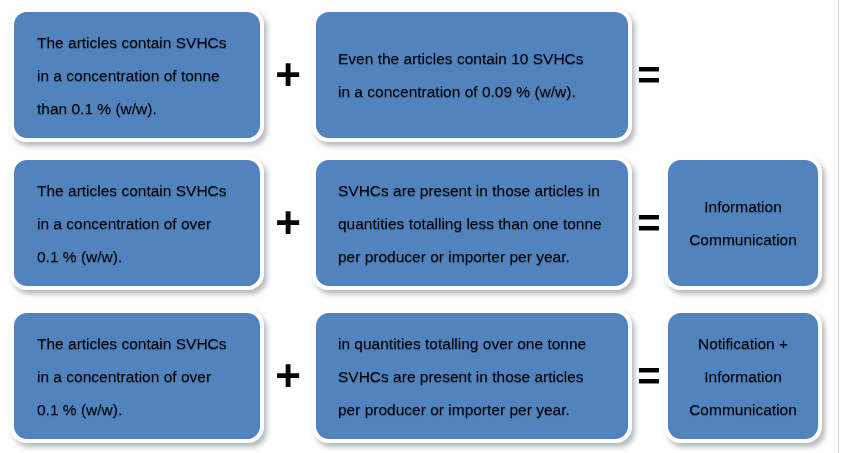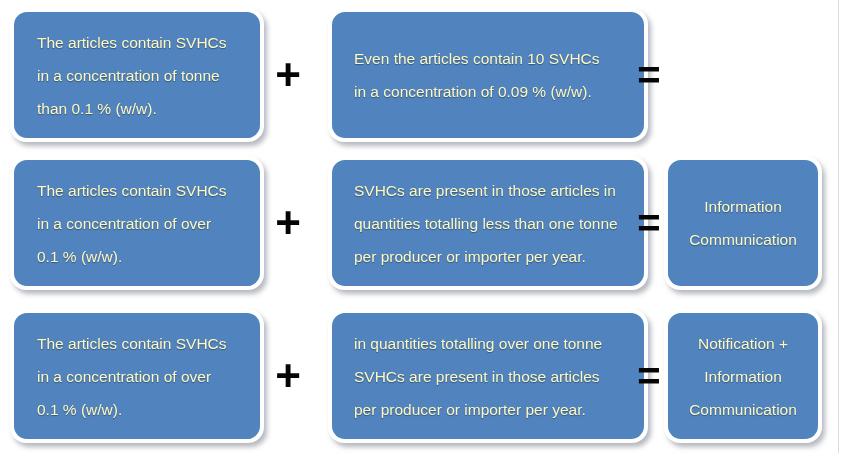--- a/index.html
+++ b/index.html
@@ -54,21 +54,21 @@
     border-radius: 16px;
     padding: 4px;
     box-shadow: 3px 4px 5px rgba(120, 128, 138, 0.55);
   }
   .box-inner {
     box-sizing: border-box;
     width: 100%;
     height: 100%;
     background: #5183be;
     border-radius: 13px;
-    color: #fef9c3;
+    color: #000000;
     display: flex;
     flex-direction: column;
     justify-content: center;
     overflow: hidden;
   }
   .box-inner p {
     margin: 0;
     padding: 0;
     line-height: 33px;
     font-size: 15.5px;
@@ -81,21 +81,21 @@
     left: 10px;
     top: 6px;
     width: 254px;
     height: 134px;
   }
   .col-a .box-inner { padding-left: 23px; align-items: flex-start; }
   .col-a .box-inner p { text-align: left; }
 
   
   .col-b {
-    left: 328px;
+    left: 312px;
     top: 6px;
     width: 320px;
     height: 134px;
   }
   .col-b .box-inner { padding-left: 22px; align-items: flex-start; }
   .col-b .box-inner p { text-align: left; }
 
   
   .col-c {
     left: 664px;

